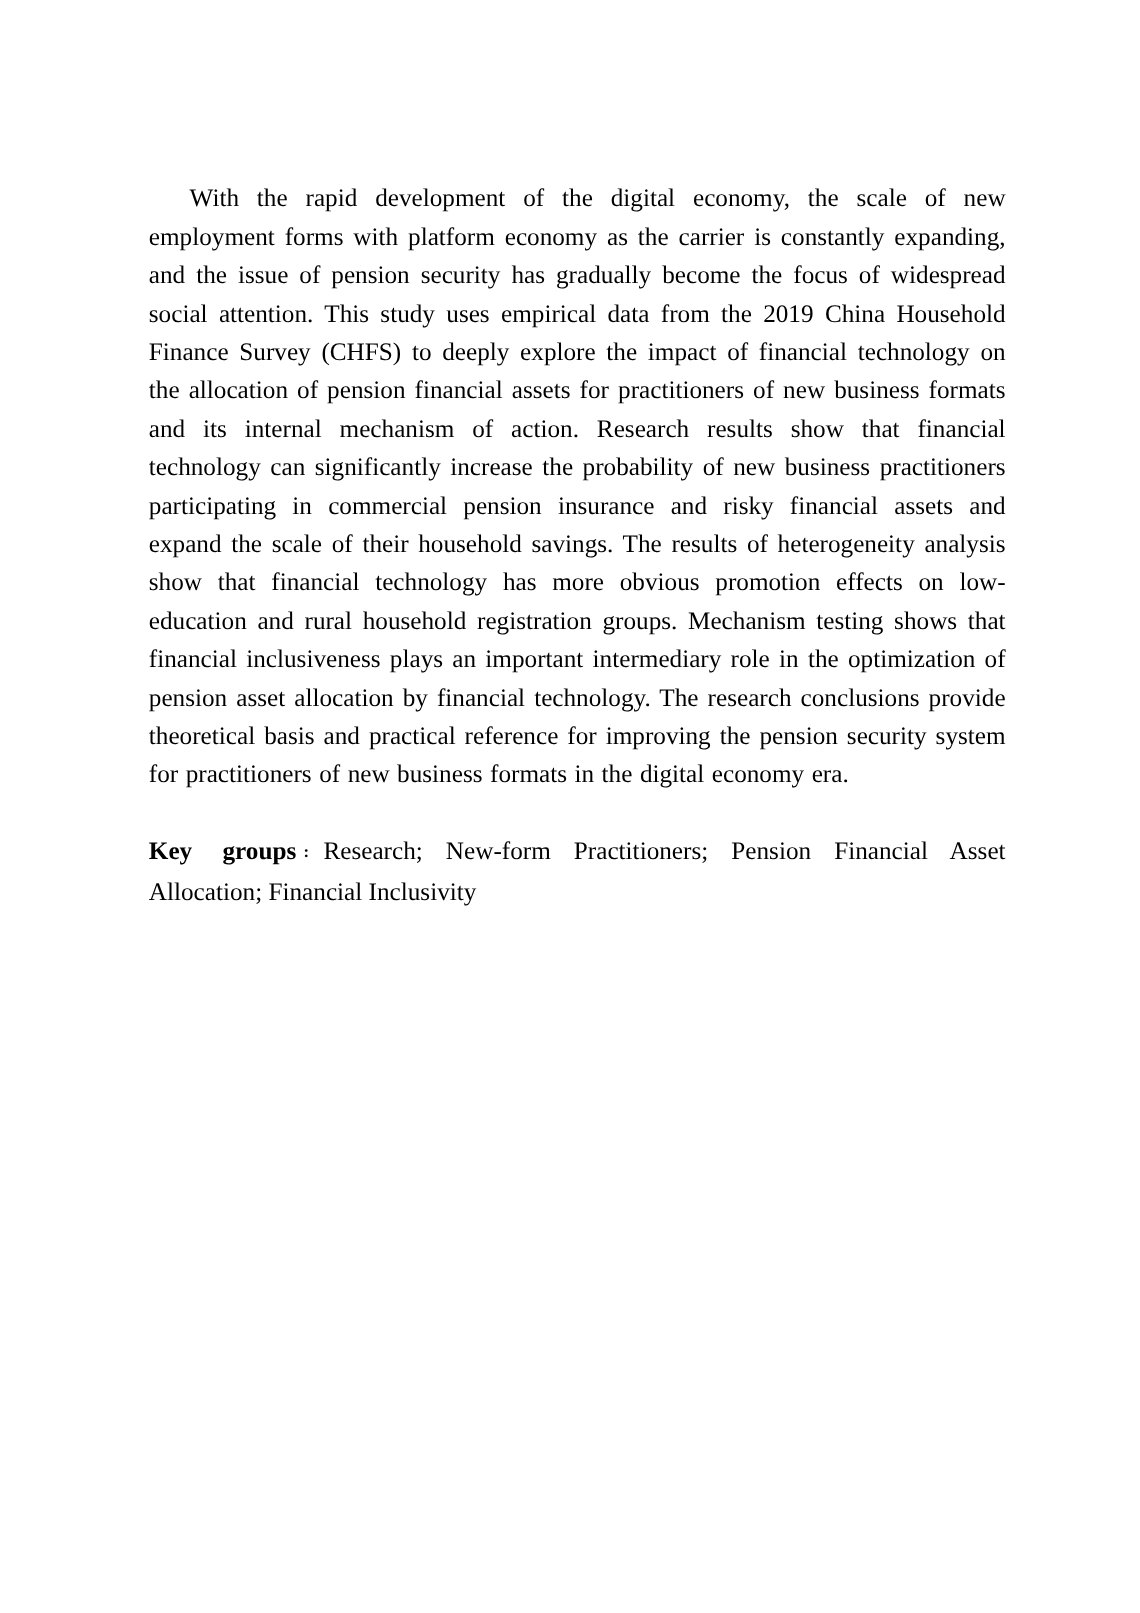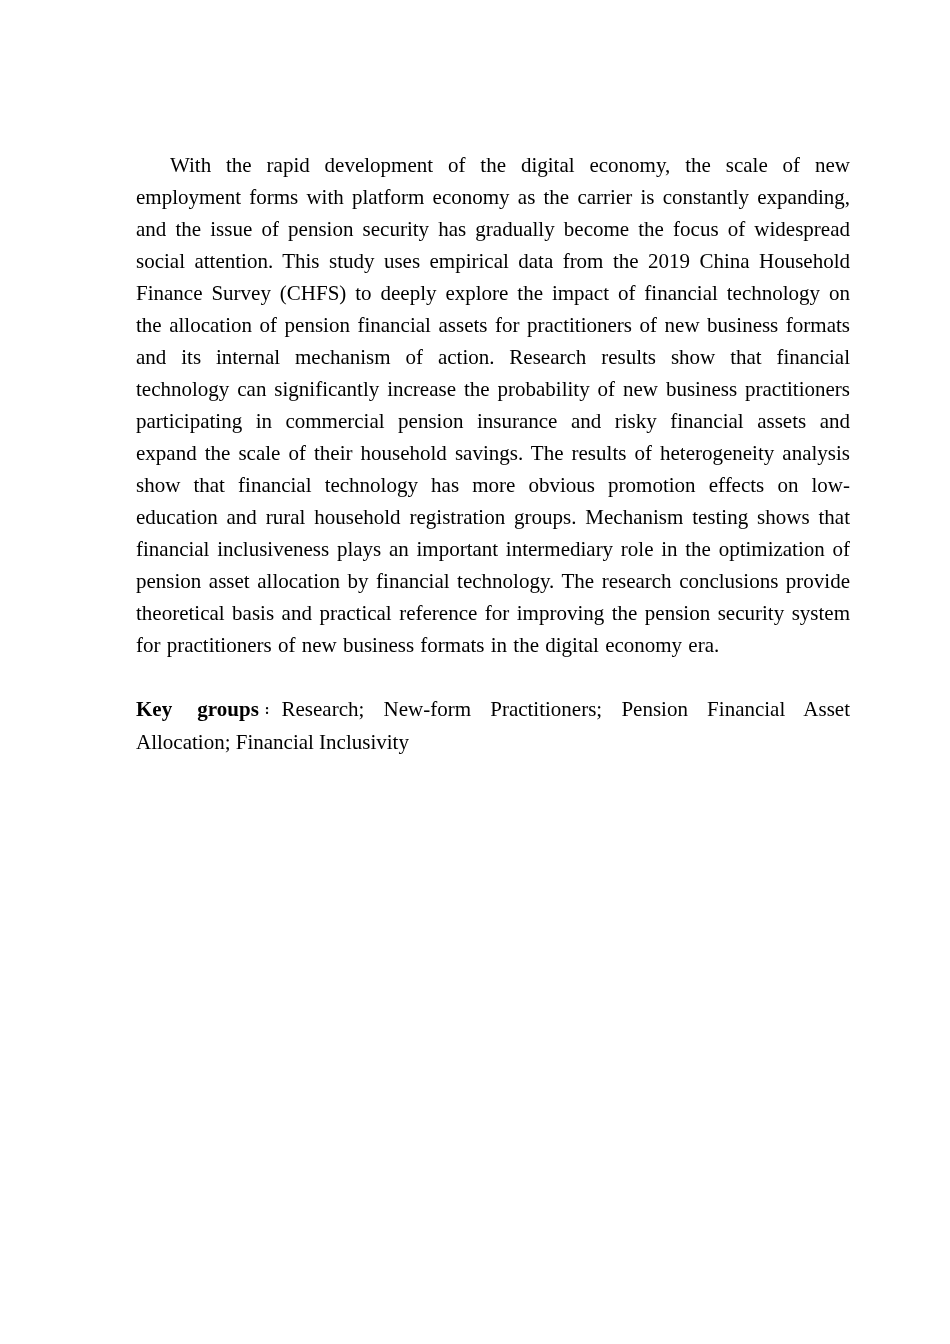--- a/index.html
+++ b/index.html
@@ -10,21 +10,21 @@
     body {
       width: 950px;
       height: 1344px;
       position: relative;
       overflow: hidden;
       font-family: "Liberation Serif", "DejaVu Serif", serif;
       color: #000000;
     }
     .page {
       position: absolute;
-      left: 136px;
+      left: 124px;
       top: 149px;
       width: 714px;
       font-family: Liberation Serif, serif;
     }
     .abstract {
       font-size: 21px;
       line-height: 32px;
       text-align: justify;
       text-indent: 34px;
       margin: 0;

